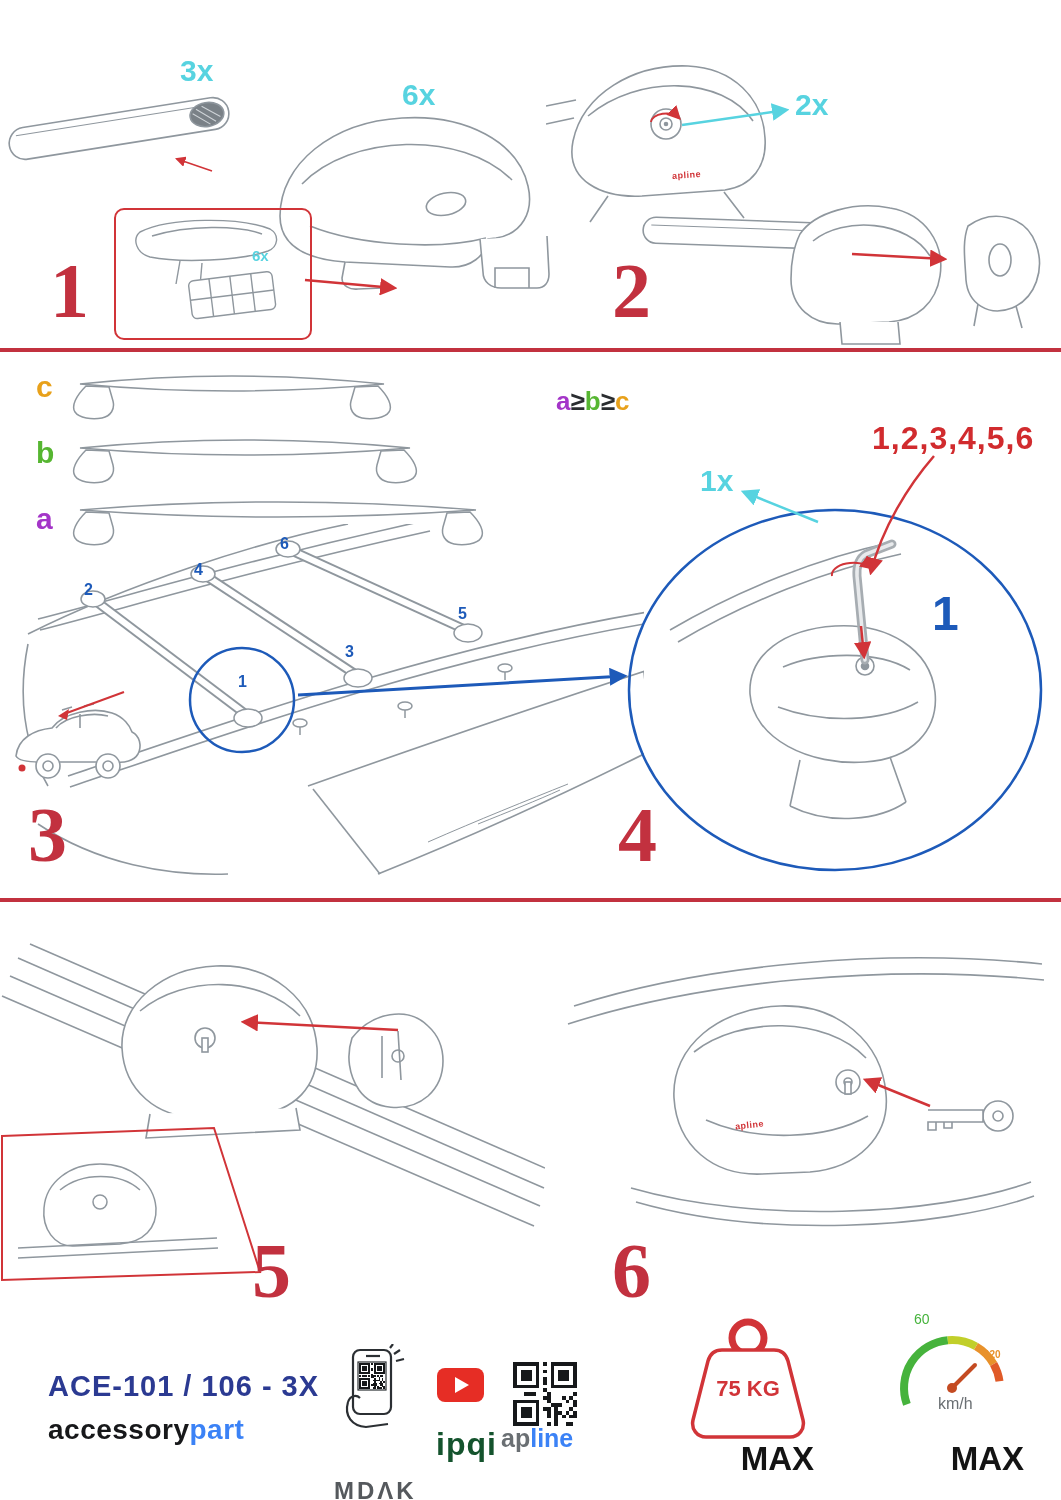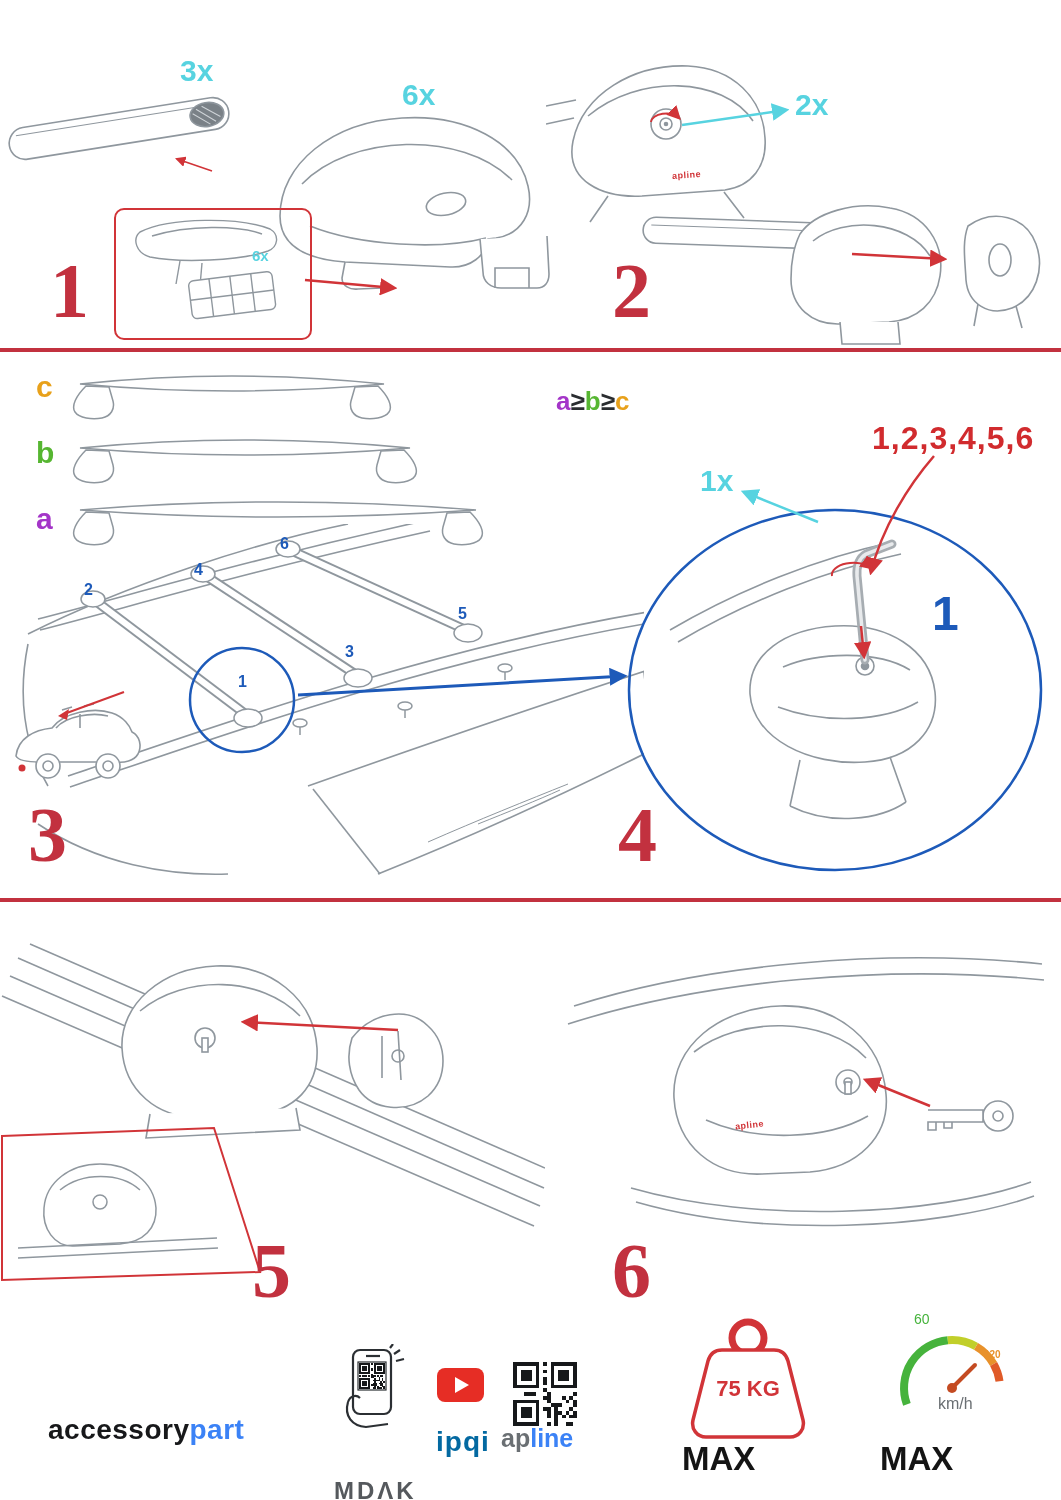--- a/index.html
+++ b/index.html
@@ -16,23 +16,23 @@
   .rule{font-weight:bold;font-size:26px;}
   .col-a{color:#a435c8;} .col-b{color:#56b631;} .col-c{color:#e8a11b;} .col-dark{color:#2a2d30;}
   .pos-num{color:#1d5ab9;font-weight:bold;font-size:16px;}
   .seq{color:#d12b2e;font-weight:bold;font-size:32px;letter-spacing:1px;}
   .callout-1{color:#1d5ab9;font-weight:bold;font-size:48px;}
   .inset-box{position:absolute;border:2px solid #d13438;border-radius:10px;z-index:2;}
   .model{color:#2b3a92;font-weight:bold;font-size:29px;letter-spacing:1px;}
   .brandline{font-size:28px;font-weight:bold;letter-spacing:.5px;color:#17181a;}
   .red-part{color:#3b82f6;}
   .logo-mdak{color:#55595d;font-weight:bold;font-size:24px;letter-spacing:3px;}
-  .logo-ipqi{color:#0369a1;font-weight:bold;font-size:28px;letter-spacing:1px;}
+  .logo-ipqi{color:#14532d;font-weight:bold;font-size:32px;letter-spacing:1px;}
   .logo-apline{font-weight:bold;font-size:25px;color:#6a6f73;}
-  .max{position:absolute;z-index:4;font-weight:bold;font-size:33px;color:#141414;text-align:left;}
+  .max{position:absolute;z-index:4;font-weight:bold;font-size:33px;color:#141414;text-align:right;}
   .kg{position:absolute;z-index:4;color:#d13438;font-weight:bold;font-size:22px;text-align:center;}
   .g60{color:#46b33c;font-weight:normal;font-size:14px;}
   .g120{color:#e8912b;font-weight:bold;font-size:10px;}
   .kmh{color:#6a6f73;font-size:16px;}
   .yt{position:absolute;width:47px;height:34px;background:#e62d25;border-radius:8px;z-index:1;display:flex;align-items:center;justify-content:center;}
   .yt::after{content:"";width:0;height:0;border-left:14px solid #fff;border-top:8px solid transparent;border-bottom:8px solid transparent;margin-left:3px;}
   .qr{position:absolute;z-index:1;}
   .brand-mark{position:absolute;z-index:4;color:#d13438;font-weight:bold;font-size:9px;letter-spacing:.5px;}
 </style>
 </head>
@@ -453,20 +453,21 @@
   <div class="txt pos-num" style="left:194px;top:534px">4</div>
   <div class="txt pos-num" style="left:458px;top:578px">5</div>
   <div class="txt pos-num" style="left:280px;top:508px">6</div>
 
   <div class="txt seq" style="left:872px;top:394px">1,2,3,4,5,6</div>
   <div class="txt callout-1" style="left:932px;top:562px">1</div>
 
   <div class="brand-mark" style="left:672px;top:142px;transform:rotate(-4deg)">apline</div>
   <div class="brand-mark" style="left:735px;top:1092px;transform:rotate(-6deg)">apline</div>
 
+  <div class="txt model" style="left:48px;top:1344px">ACE-101 / 106 - 3X</div>
   <div class="txt brandline" style="left:48px;top:1388px">
     <span>accessory</span><span class="red-part">part</span>
   </div>
   <div class="txt logo-mdak" style="left:334px;top:1451px">MDΛK</div>
   <div class="txt logo-ipqi" style="left:436px;top:1400px">ipqi</div>
   <div class="txt logo-apline" style="left:501px;top:1398px">
     <span>ap</span><span class="red-part">line</span>
   </div>
 
   <div class="kg" style="left:682px;top:1348px;width:132px">75 KG</div>

